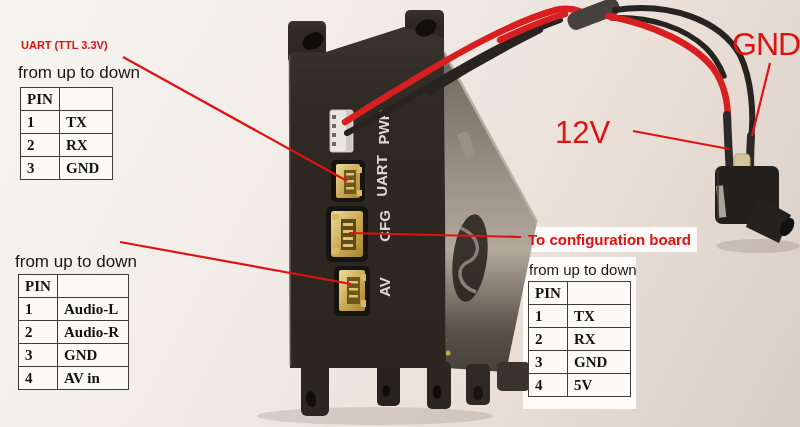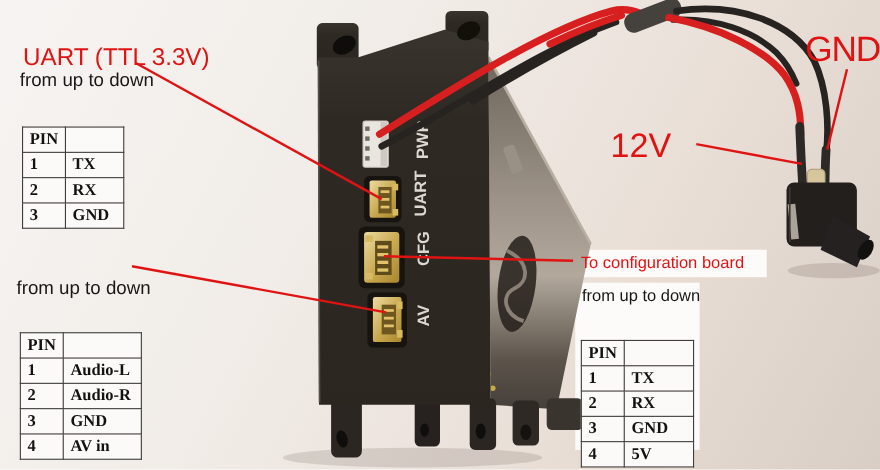--- a/index.html
+++ b/index.html
@@ -4,35 +4,35 @@
 <title>Annotated device pinout</title>
 <style>
   html,body{margin:0;padding:0;background:#ffffff;}
   .stage{
     position:relative;width:800px;height:427px;overflow:hidden;
     background:linear-gradient(118deg,#f6f4f2 0%,#f1ece7 38%,#e9dfd7 68%,#d9cec6 100%);
     font-family:"Liberation Sans",sans-serif;
   }
   .stage svg{position:absolute;left:0;top:0;}
   .abs{position:absolute;}
-  .red-label{color:#e01313;font-weight:normal;font-size:22px;white-space:nowrap;}
+  .red-label{color:#e01313;font-weight:bold;font-size:11px;white-space:nowrap;}
   .sub-label{color:#191715;font-size:17px;white-space:nowrap;}
   .big-red{color:#e01313;font-weight:normal;white-space:nowrap;}
   .whitebox{background:#fcfbf9;}
-  table.pintable{border-collapse:collapse;background:#fbfaf8;margin-top:28px;}
+  table.pintable{border-collapse:collapse;background:#fbfaf8;}
   table.pintable td{
     border:1.5px solid #3f3c39;
     font-family:"Liberation Serif",serif;font-weight:bold;font-size:15px;color:#14120f;
     padding:1px 6px;height:20px;vertical-align:middle;
   }
   td.c-pin{width:26px;}
   .t-uart td.c-sig{width:40px;}
   .t-cvbs td.c-sig{width:58px;}
   .t-cfg  td.c-sig{width:50px;}
-  .lbl-config{color:#e01313;font-weight:normal;font-size:15px;white-space:nowrap;}
+  .lbl-config{color:#e01313;font-weight:bold;font-size:15px;white-space:nowrap;}
   .sub-small{color:#191715;font-size:15px;white-space:nowrap;}
 </style>
 </head>
 <body>
 
 <div class="stage">
 
   <div class="abs whitebox" style="left:519px;top:227px;width:178px;height:25px;"></div>
   <div class="abs whitebox" style="left:523px;top:257px;width:113px;height:152px;"></div>
 

